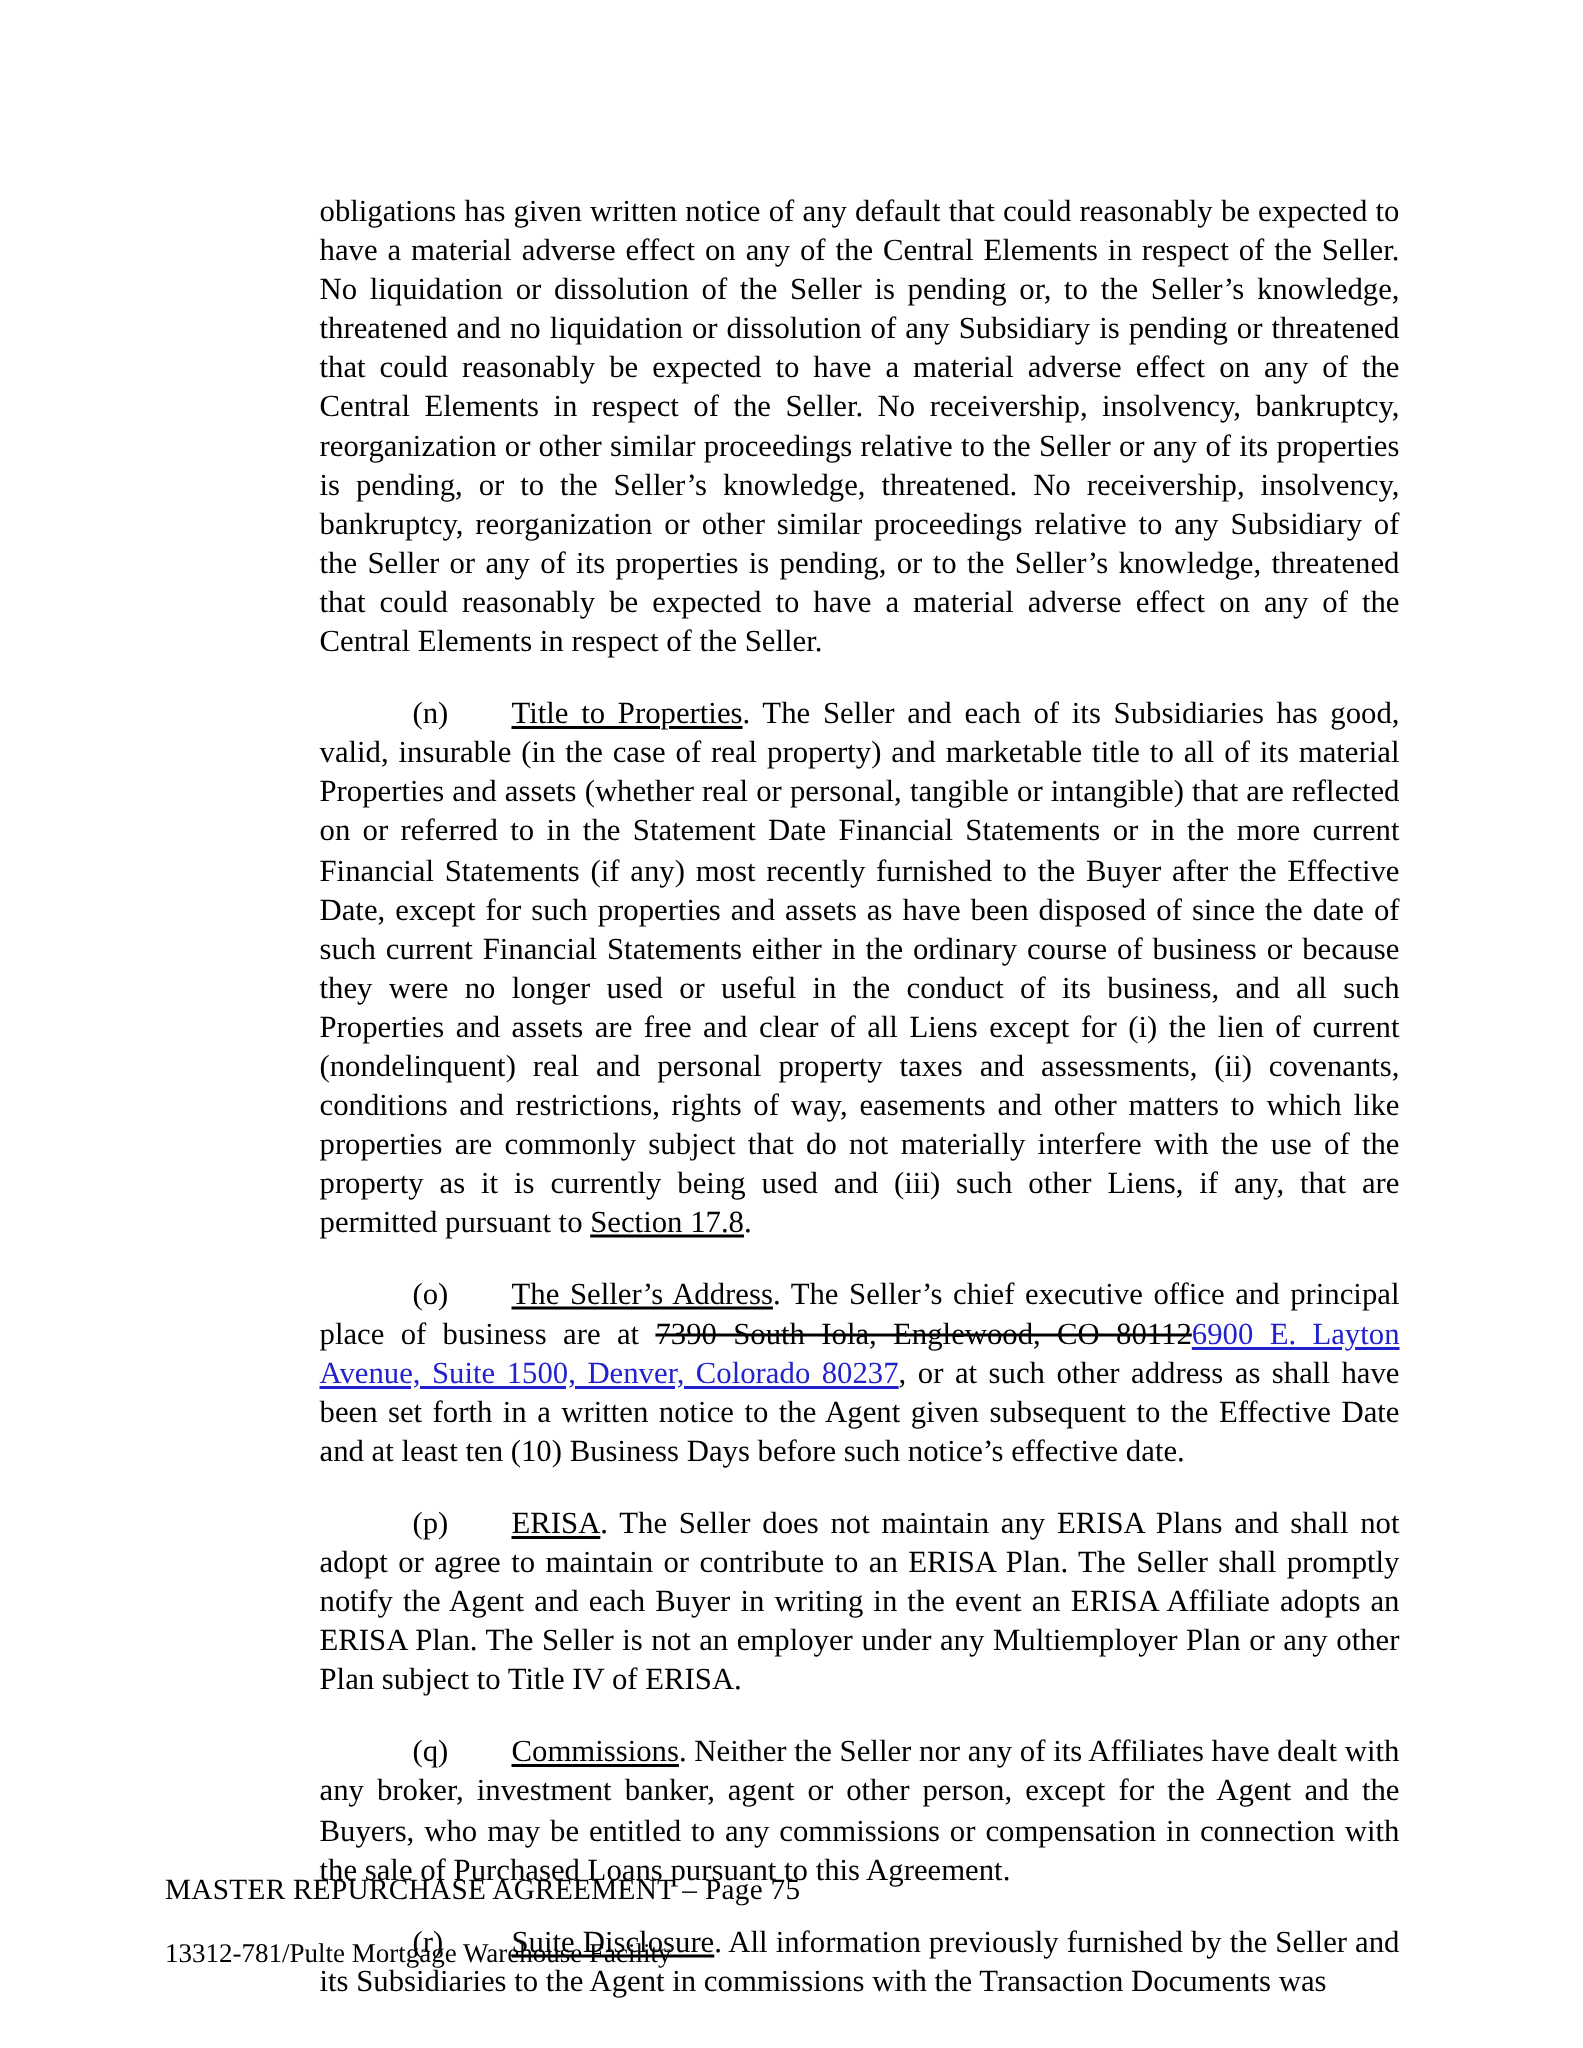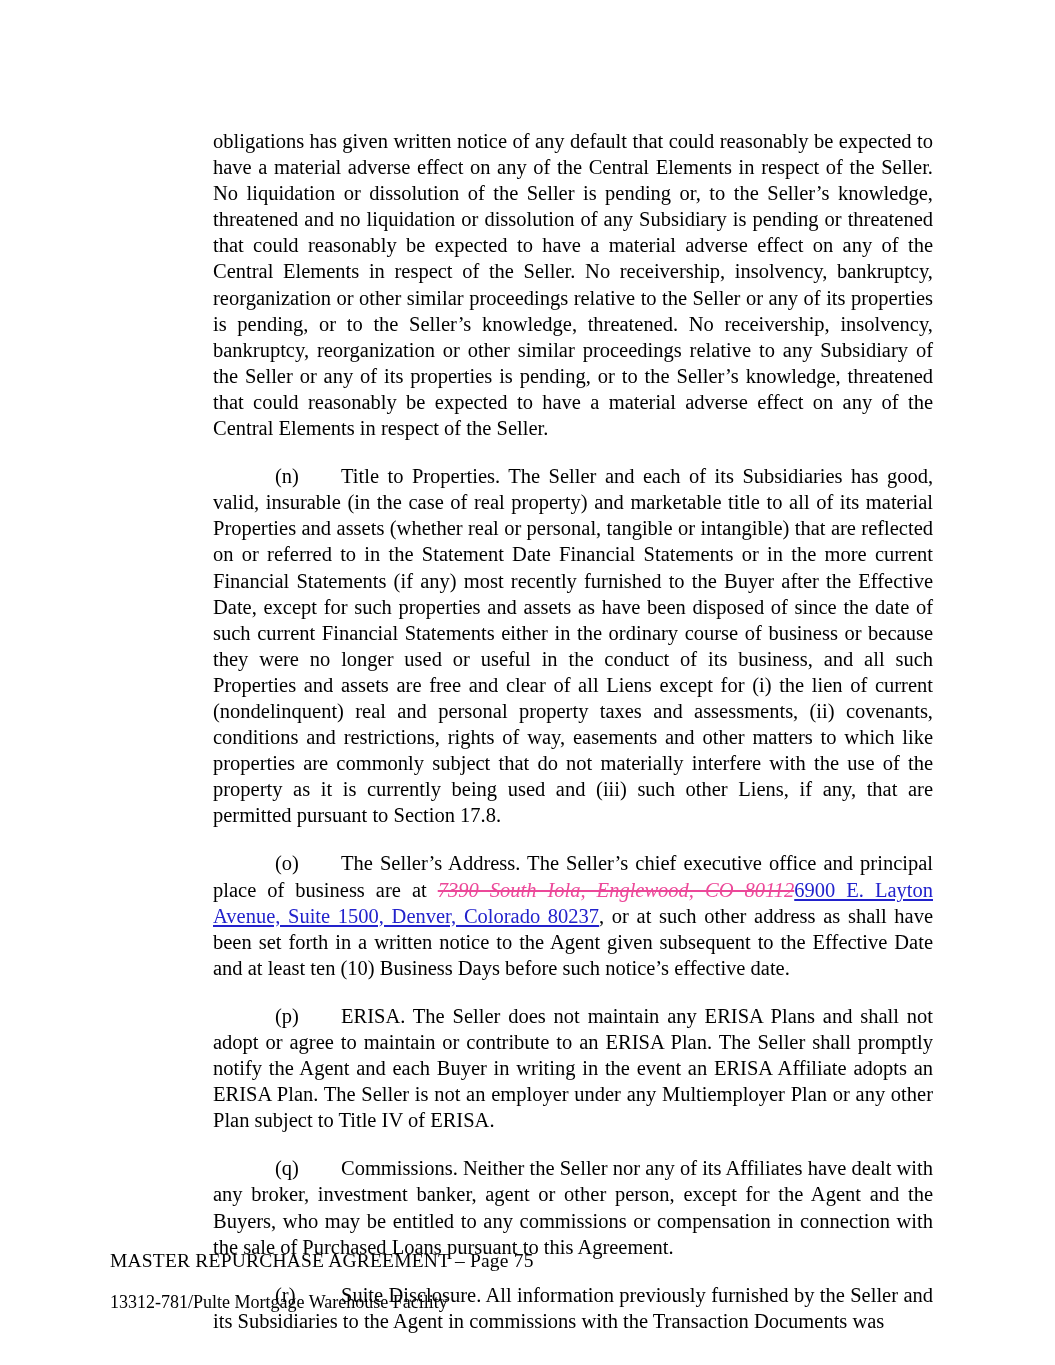--- a/index.html
+++ b/index.html
@@ -31,25 +31,25 @@
   }
   .label-indent {
     display: inline-block;
     width: 62px;
   }
   .item-letter {
     display: inline-block;
     width: 66px;
   }
   .u {
+    text-decoration: underline;
   }
   .strike {
-    color: #ec4899;
+    color: #000000;
     text-decoration: line-through;
-    font-style: italic;
   }
   .ins {
     color: #2222cc;
     text-decoration: underline;
   }
   .footer {
     position: absolute;
     left: 110px;
     bottom: 52px;
     width: 820px;

